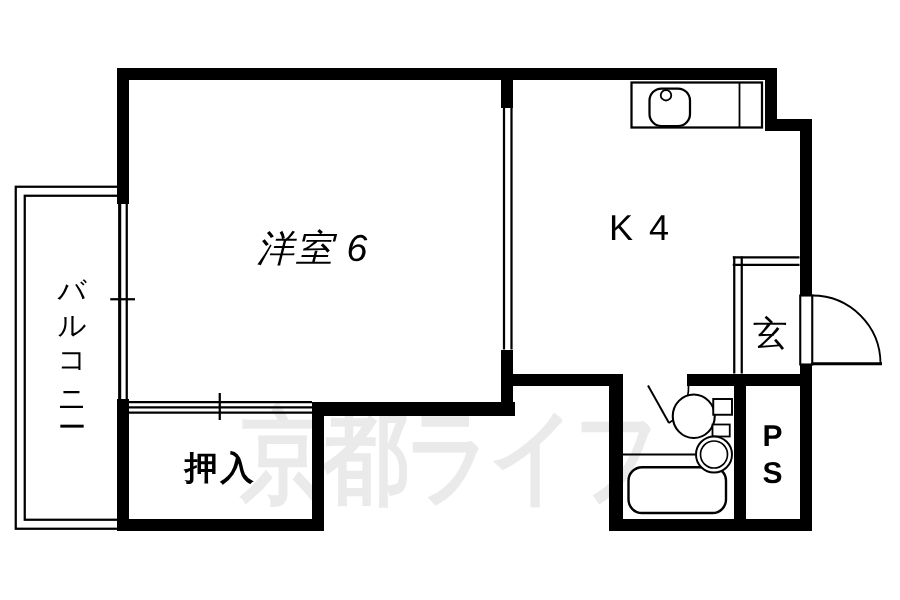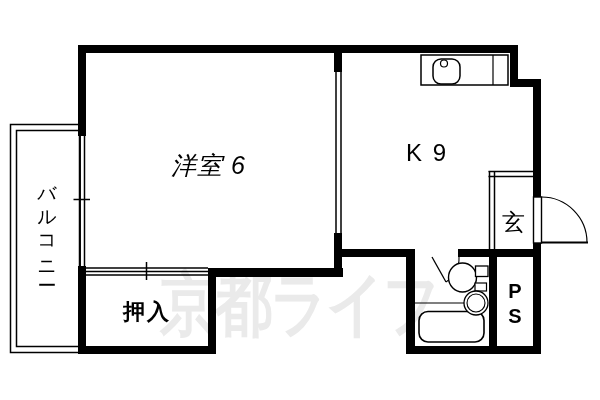--- a/index.html
+++ b/index.html
@@ -109,18 +109,18 @@
       <ellipse cx="462.5" cy="277.5" rx="14" ry="14.5" fill="#fff" stroke="#000" stroke-width="1.4"></ellipse>
       <rect x="475.5" y="266" width="12.5" height="10.5" fill="#fff" stroke="#000" stroke-width="1.3"></rect>
       <rect x="475" y="283" width="11.5" height="8" fill="#fff" stroke="#000" stroke-width="1.2"></rect>
 
       <circle cx="476" cy="303" r="12" fill="#fff" stroke="#000" stroke-width="1.3"></circle>
       <circle cx="476" cy="303" r="9" fill="none" stroke="#000" stroke-width="1.1"></circle>
     </g>
   </svg>
 
   <div class="lbl" id="lbl-western">洋室 6</div>
-  <div class="lbl" id="lbl-kitchen">K 9</div>
+  <div class="lbl" id="lbl-kitchen">K 4</div>
   <div class="lbl" id="lbl-entrance">玄</div>
   <div class="lbl" id="lbl-closet">押入</div>
   <div class="lbl" id="lbl-balcony">バルコニー</div>
   <div class="lbl" id="lbl-ps">PS</div>
 </div>
 
 </body></html>

